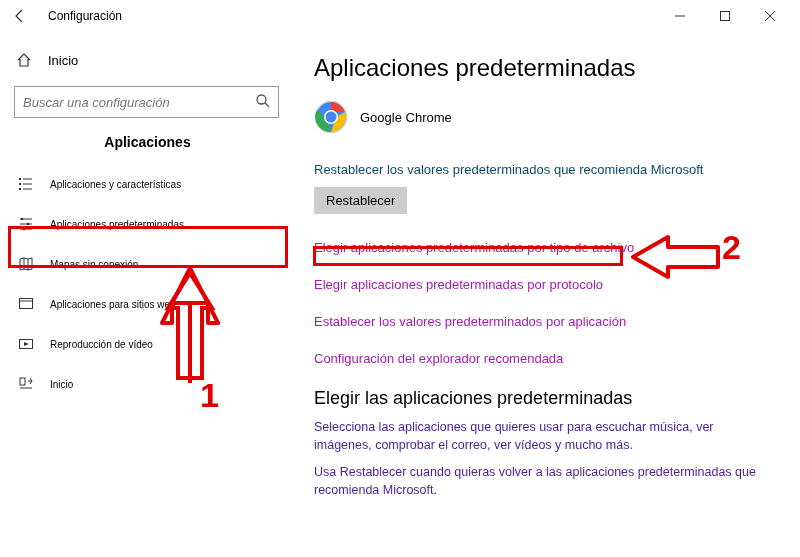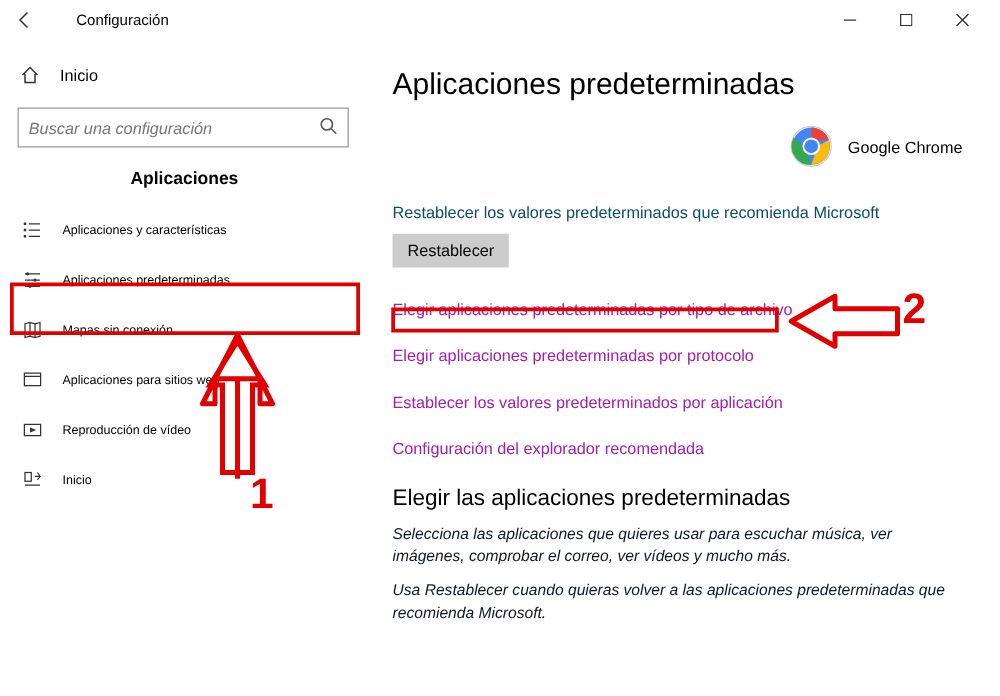--- a/index.html
+++ b/index.html
@@ -11,21 +11,20 @@
     width: 800px;
     height: 557px;
     overflow: hidden;
     position: relative;
   }
   .titlebar {
     height: 32px;
     display: flex;
     align-items: center;
     padding: 0 8px;
-    gap: 13px;
   }
   .titlebar .back {
     width: 24px; height: 24px;
     display: flex; align-items: center; justify-content: center;
     cursor: pointer;
   }
   .titlebar .title {
     margin-left: 16px;
     font-size: 12px;
   }
@@ -93,21 +92,21 @@
   .main {
     flex: 1;
     padding: 22px 30px 10px 24px;
     overflow: hidden;
   }
   .page-title {
     font-size: 24px;
     font-weight: 400;
     margin-bottom: 18px;
   }
-  .browser-row { display: flex; align-items: center; margin-bottom: 28px; justify-content: flex-end; }
+  .browser-row { display: flex; align-items: center; margin-bottom: 28px; }
   .chrome-icon {
     width: 34px; height: 34px;
     margin-right: 12px;
   }
   .browser-name { font-size: 13px; }
   .reset-desc { font-size: 13px; margin-bottom: 10px; color: #0c4a6e; }
   .reset-btn {
     background: #ccc;
     border: none;
     padding: 6px 12px;
@@ -123,24 +122,23 @@
     margin-bottom: 22px;
   }
   .sub-heading {
     font-size: 18px;
     font-weight: 400;
     margin-top: 18px;
     margin-bottom: 10px;
   }
   .paragraph {
     font-size: 12.5px;
-    color: #0f172a;
+    color: #4c1d95;
     line-height: 1.4;
     margin-bottom: 10px;
-    font-style: italic;
   }
   
   .anno-box1 {
     position: absolute;
     left: 8px; top: 226px;
     width: 280px; height: 42px;
     border: 3px solid #e00000;
     pointer-events: none;
   }
   .anno-arrow1 {

